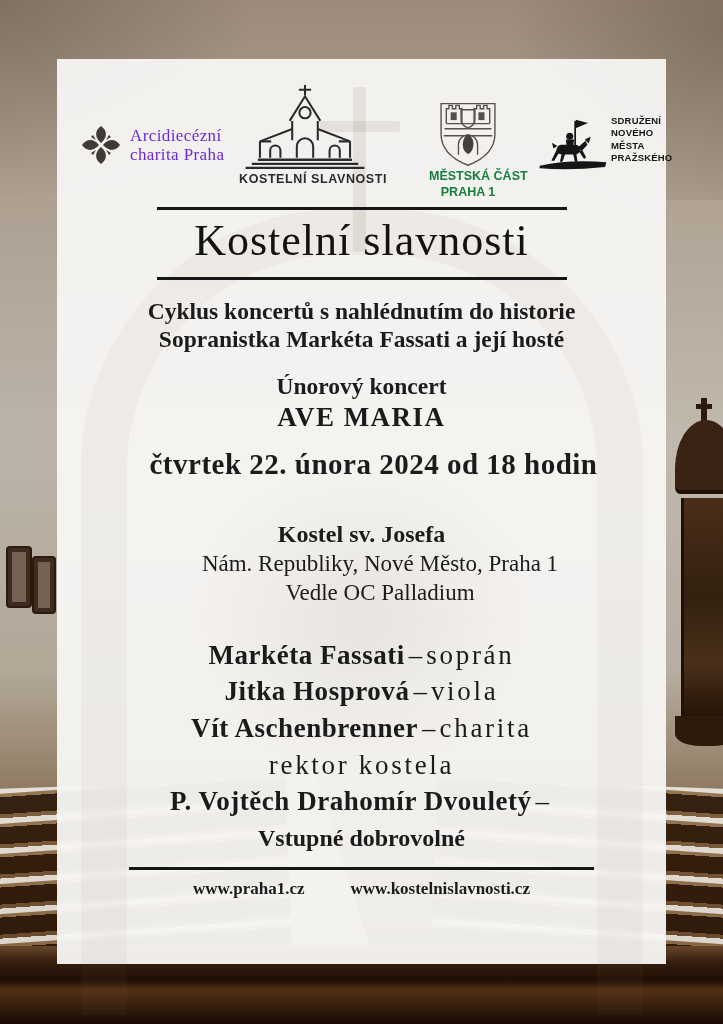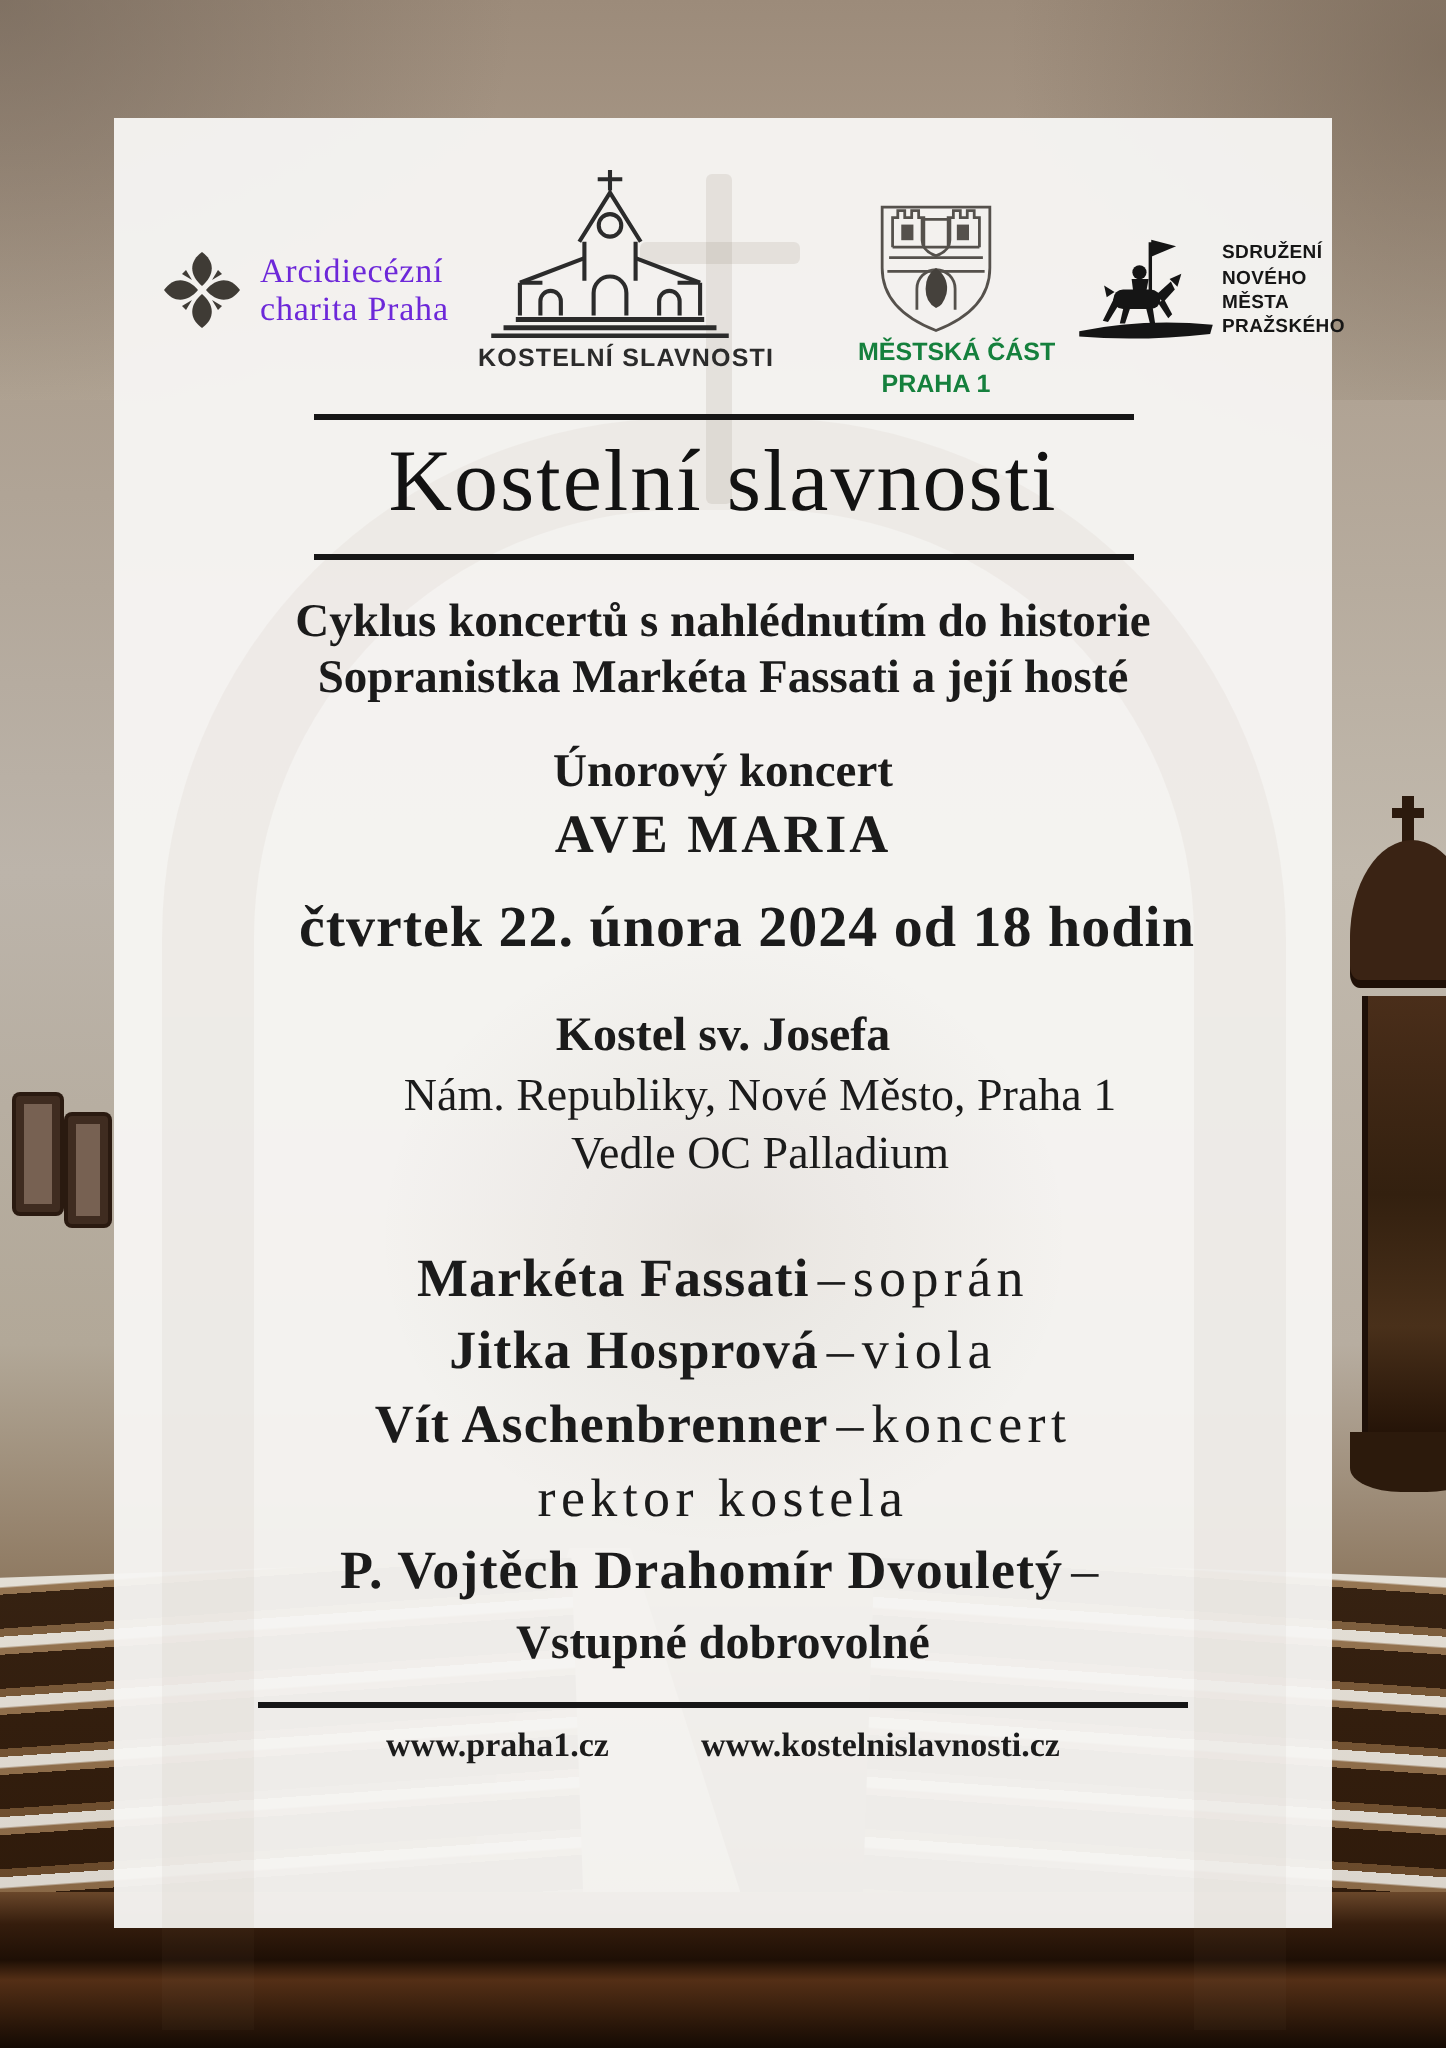--- a/index.html
+++ b/index.html
@@ -68,34 +68,34 @@
   
   .logos { position:relative; height:116px; margin-top:22px; }
   .logo-caritas { position:absolute; left:24px; top:44px; display:flex; align-items:center; gap:9px; }
   .caritas-text { font-size:17px; line-height:1.12; color:#6d28d9; text-align:left; letter-spacing:.4px; }
   .logo-church { position:absolute; left:182px; top:2px; width:132px; }
   .church-caption { font-family:"Liberation Sans", sans-serif; font-size:12.5px; font-weight:700;
     letter-spacing:.6px; color:#2b2b2b; margin-top:3px; white-space:nowrap; }
   .logo-praha { position:absolute; left:372px; top:20px; width:78px; }
   .praha-caption { font-family:"Liberation Sans", sans-serif; font-size:12.5px; font-weight:700;
     color:#15803d; line-height:1.25; margin-top:2px; white-space:nowrap; }
-  .logo-sdruzeni { position:absolute; left:480px; top:34px; display:flex; align-items:center; }
+  .logo-sdruzeni { position:absolute; left:480px; top:34px; display:flex; }
   .sdruzeni-text { font-family:"Liberation Sans", sans-serif; font-size:9.5px; font-weight:700;
     color:#161616; line-height:1.3; text-align:left; letter-spacing:.2px; margin-left:2px; }
   
   .title-block { width:410px; margin:10px auto 0;
     border-top:3px solid #161616; border-bottom:3px solid #161616; padding:6px 0 10px; }
   .poster-title { font-size:44px; font-weight:400; letter-spacing:1px; color:#121212;
     margin:0; line-height:1.15; }
   
   .subtitle { margin-top:17px; font-size:23.5px; font-weight:700; line-height:1.23; }
   .event-series { margin-top:19px; font-size:23.5px; font-weight:700; }
   .event-name { margin-top:2px; font-size:27px; font-weight:700; letter-spacing:1.5px; }
   .event-date { margin-top:15px; font-size:29px; font-weight:700; letter-spacing:.5px;padding-left:24px; }
-  .venue { margin-top:22px; line-height:1.26; }
+  .venue { margin-top:38px; line-height:1.26; }
   .venue-name { font-size:24px; font-weight:700; }
   .venue-line { font-size:23px;padding-left:37px; }
   .performers { margin-top:29px; font-size:27px; line-height:1.36; }
   .p-name { font-weight:700; letter-spacing:.02em; }
   .p-sep { font-weight:400; margin:0 4px; }
   .p-role { font-weight:400; letter-spacing:.10em; }
   .coop { margin-top:36px; font-size:23px; }
   .admission { margin-top:5px; font-size:24px; font-weight:700; }
   .footer-rule { width:465px; margin:15px auto 0; border:none; border-top:3px solid #161616; }
   .websites { margin-top:9px; display:flex; justify-content:center; gap:46px;
@@ -248,21 +248,21 @@
 
       <div class="venue">
         <div class="venue-name">Kostel sv. Josefa</div>
         <div class="venue-line">Nám. Republiky, Nové Město, Praha 1</div>
         <div class="venue-line">Vedle OC Palladium</div>
       </div>
 
       <div class="performers">
         <div><span class="p-name">Markéta Fassati</span><span class="p-sep">–</span><span class="p-role">soprán</span></div>
         <div><span class="p-name">Jitka Hosprová</span><span class="p-sep">–</span><span class="p-role">viola</span></div>
-        <div><span class="p-name">Vít Aschenbrenner</span><span class="p-sep">–</span><span class="p-role">koncert</span></div>
+        <div><span class="p-name">Vít Aschenbrenner</span><span class="p-sep">–</span><span class="p-role">charita</span></div>
         <div><span class="p-role">rektor kostela</span></div>
         <div><span class="p-name">P. Vojtěch Drahomír Dvouletý</span><span class="p-sep">–</span></div>
       </div>
 
       <div class="admission">Vstupné dobrovolné</div>
       <hr class="footer-rule">
       <div class="websites">
         <span>www.praha1.cz</span>
         <span>www.kostelnislavnosti.cz</span>
       </div>

